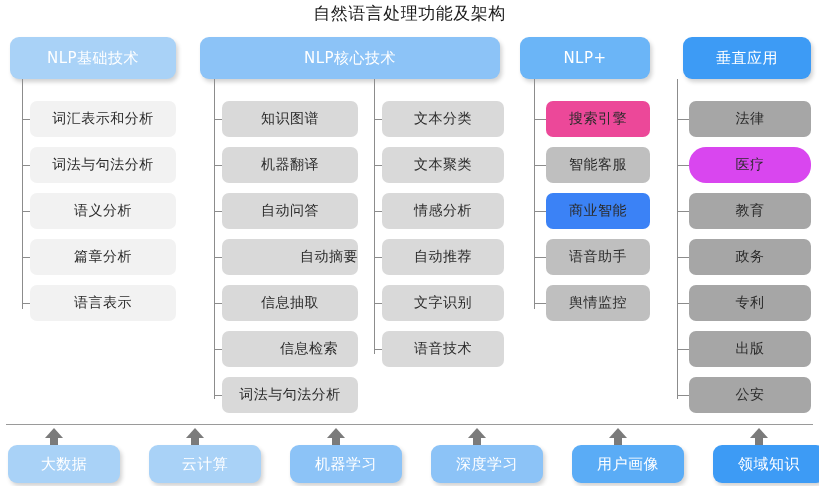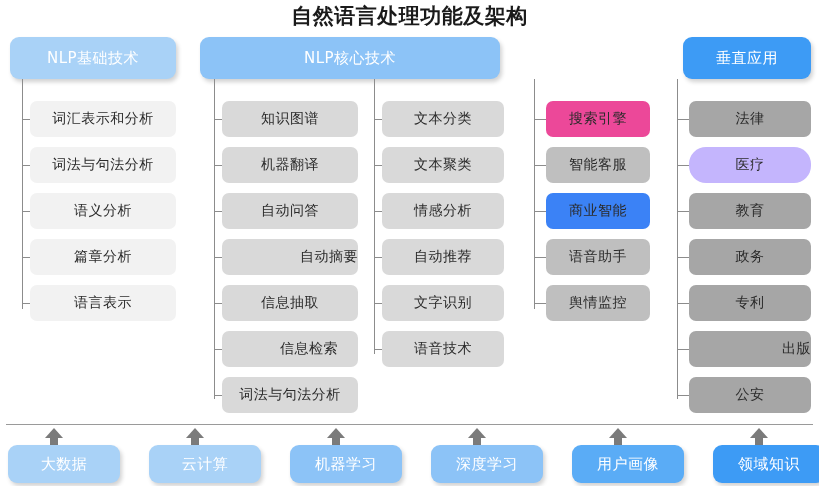--- a/index.html
+++ b/index.html
@@ -17,22 +17,22 @@
     background: #ffffff;
   }
 
   
   .title {
     position: absolute;
     top: 2px;
     left: 0;
     width: 819px;
     text-align: center;
-    font-size: 21px;
-    font-weight: bold;
+    font-size: 17px;
+    font-weight: normal;
     color: #1a1a1a;
     letter-spacing: 0.5px;
   }
 
   
   .hdr {
     position: absolute;
     height: 42px;
     border-radius: 9px;
     display: flex;
@@ -125,20 +125,23 @@
 <div id="root">
 
   <div class="title">自然语言处理功能及架构</div>
 
   <div class="hdr" id="hdr0" style="left: 10px; top: 37px; width: 166px; background: rgb(169, 210, 247);">
     <span>NLP基础技术</span>
   </div>
   <div class="hdr" id="hdr1" style="left: 200px; top: 37px; width: 300px; background: rgb(140, 195, 247);">
     <span>NLP核心技术</span>
   </div>
+  <div class="hdr" id="hdr2" style="left: 520px; top: 37px; width: 130px; background: rgb(107, 181, 247);">
+    <span>NLP+</span>
+  </div>
   <div class="hdr" id="hdr3" style="left: 683px; top: 37px; width: 128px; background: rgb(61, 155, 245);">
     <span>垂直应用</span>
   </div>
 
   <div class="vline" style="left:22px;  top:79px; height:230px;"></div>
   <div class="vline" style="left:214px; top:79px; height:320px;"></div>
   <div class="vline" style="left:374px; top:79px; height:275px;"></div>
   <div class="vline" style="left:534px; top:79px; height:230px;"></div>
   <div class="vline" style="left:677px; top:79px; height:320px;"></div>
 
@@ -233,37 +236,37 @@
       </div>
       <div class="hline" style="left: 534px; top: 303px; width: 12px;"></div>
       <div class="item" style="left: 546px; top: 285px; width: 104px; height: 36px; background: rgb(191, 191, 191);">
         <span>舆情监控</span>
       </div>
       <div class="hline" style="left: 677px; top: 119px; width: 12px;"></div>
       <div class="item" style="left: 689px; top: 101px; width: 122px; height: 36px; background: rgb(166, 166, 166);">
         <span>法律</span>
       </div>
       <div class="hline" style="left: 677px; top: 165px; width: 12px;"></div>
-      <div class="item" style="left: 689px; top: 147px; width: 122px; height: 36px; background: #c4b5fd; border-radius: 17px;">
+      <div class="item" style="left: 689px; top: 147px; width: 122px; height: 36px; background: #d946ef; border-radius: 17px;">
         <span>医疗</span>
       </div>
       <div class="hline" style="left: 677px; top: 211px; width: 12px;"></div>
       <div class="item" style="left: 689px; top: 193px; width: 122px; height: 36px; background: rgb(166, 166, 166);">
         <span>教育</span>
       </div>
       <div class="hline" style="left: 677px; top: 257px; width: 12px;"></div>
       <div class="item" style="left: 689px; top: 239px; width: 122px; height: 36px; background: rgb(166, 166, 166);">
         <span>政务</span>
       </div>
       <div class="hline" style="left: 677px; top: 303px; width: 12px;"></div>
       <div class="item" style="left: 689px; top: 285px; width: 122px; height: 36px; background: rgb(166, 166, 166);">
         <span>专利</span>
       </div>
       <div class="hline" style="left: 677px; top: 349px; width: 12px;"></div>
-      <div class="item" style="left: 689px; top: 331px; width: 122px; height: 36px; background: rgb(166, 166, 166); justify-content: flex-end;">
+      <div class="item" style="left: 689px; top: 331px; width: 122px; height: 36px; background: rgb(166, 166, 166);">
         <span>出版</span>
       </div>
       <div class="hline" style="left: 677px; top: 395px; width: 12px;"></div>
       <div class="item" style="left: 689px; top: 377px; width: 122px; height: 36px; background: rgb(166, 166, 166);">
         <span>公安</span>
       </div>
     </div>
 
   <div class="sep" style="top:424px;"></div>
 

